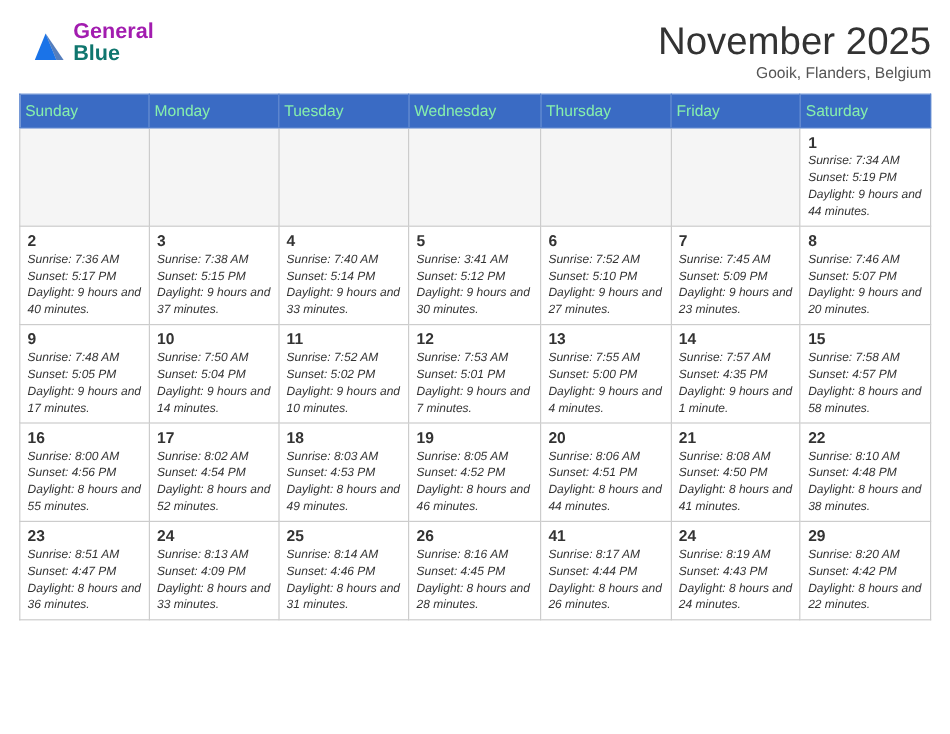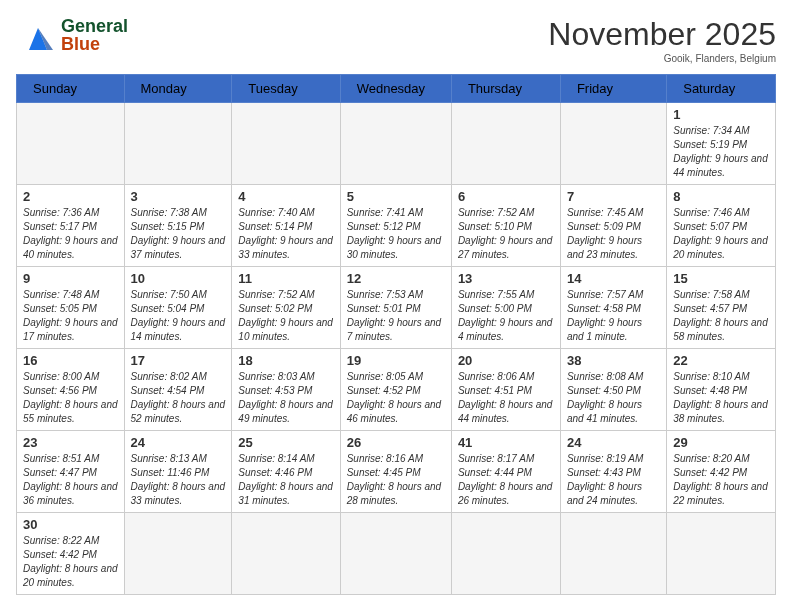--- a/index.html
+++ b/index.html
@@ -26,49 +26,49 @@
       align-items: center;
       gap: 4px;
     }
     .logo-text {
       display: flex;
       flex-direction: column;
       font-size: 18px;
       font-weight: bold;
       line-height: 1;
     }
-    .logo-general { color: #14532d; }
-    .logo-blue { color: #c2410c; }
+    .logo-general { color: #a21caf; }
+    .logo-blue { color: #0f766e; }
     .logo-icon {
       display: flex;
       align-items: flex-end;
       margin-left: 3px;
     }
     .title-section {
       text-align: right;
     }
     .main-title {
       font-size: 32px;
       font-weight: normal;
       color: #333;
     }
     .subtitle {
-      font-size: 10px;
+      font-size: 13px;
       color: #555;
     }
     .calendar {
       width: 100%;
       border-collapse: collapse;
       border: 1px solid #ccc;
     }
     .calendar th {
       background-color: #3a6bc4;
-      color: #000000;
+      color: #86efac;
       text-align: left;
-      padding: 6px 16px;
+      padding: 6px 4px;
       font-size: 13px;
       font-weight: normal;
       border: 1px solid #5580cc;
     }
     .calendar td {
       vertical-align: top;
       border: 1px solid #ccc;
       padding: 4px 6px;
       width: 113px;
       min-height: 80px;
@@ -164,21 +164,21 @@
           </td>
           <td>
             <span class="day-number">4</span>
             <div class="day-info">Sunrise: 7:40 AM
 Sunset: 5:14 PM
 Daylight: 9 hours
 and 33 minutes.</div>
           </td>
           <td>
             <span class="day-number">5</span>
-            <div class="day-info">Sunrise: 7:41 AM
+            <div class="day-info">Sunrise: 3:41 AM
 Sunset: 5:12 PM
 Daylight: 9 hours
 and 30 minutes.</div>
           </td>
           <td>
             <span class="day-number">6</span>
             <div class="day-info">Sunrise: 7:52 AM
 Sunset: 5:10 PM
 Daylight: 9 hours
 and 27 minutes.</div>
@@ -230,21 +230,21 @@
           <td>
             <span class="day-number">13</span>
             <div class="day-info">Sunrise: 7:55 AM
 Sunset: 5:00 PM
 Daylight: 9 hours
 and 4 minutes.</div>
           </td>
           <td>
             <span class="day-number">14</span>
             <div class="day-info">Sunrise: 7:57 AM
-Sunset: 4:58 PM
+Sunset: 4:35 PM
 Daylight: 9 hours
 and 1 minute.</div>
           </td>
           <td>
             <span class="day-number">15</span>
             <div class="day-info">Sunrise: 7:58 AM
 Sunset: 4:57 PM
 Daylight: 8 hours
 and 58 minutes.</div>
           </td>
@@ -279,21 +279,21 @@
 and 46 minutes.</div>
           </td>
           <td>
             <span class="day-number">20</span>
             <div class="day-info">Sunrise: 8:06 AM
 Sunset: 4:51 PM
 Daylight: 8 hours
 and 44 minutes.</div>
           </td>
           <td>
-            <span class="day-number">38</span>
+            <span class="day-number">21</span>
             <div class="day-info">Sunrise: 8:08 AM
 Sunset: 4:50 PM
 Daylight: 8 hours
 and 41 minutes.</div>
           </td>
           <td>
             <span class="day-number">22</span>
             <div class="day-info">Sunrise: 8:10 AM
 Sunset: 4:48 PM
 Daylight: 8 hours
@@ -304,21 +304,21 @@
           <td>
             <span class="day-number">23</span>
             <div class="day-info">Sunrise: 8:51 AM
 Sunset: 4:47 PM
 Daylight: 8 hours
 and 36 minutes.</div>
           </td>
           <td>
             <span class="day-number">24</span>
             <div class="day-info">Sunrise: 8:13 AM
-Sunset: 11:46 PM
+Sunset: 4:09 PM
 Daylight: 8 hours
 and 33 minutes.</div>
           </td>
           <td>
             <span class="day-number">25</span>
             <div class="day-info">Sunrise: 8:14 AM
 Sunset: 4:46 PM
 Daylight: 8 hours
 and 31 minutes.</div>
           </td>
@@ -343,31 +343,16 @@
 Daylight: 8 hours
 and 24 minutes.</div>
           </td>
           <td>
             <span class="day-number">29</span>
             <div class="day-info">Sunrise: 8:20 AM
 Sunset: 4:42 PM
 Daylight: 8 hours
 and 22 minutes.</div>
           </td>
-        </tr>
-        <tr class="last-row">
-          <td>
-            <span class="day-number">30</span>
-            <div class="day-info">Sunrise: 8:22 AM
-Sunset: 4:42 PM
-Daylight: 8 hours
-and 20 minutes.</div>
-          </td>
-          <td class="empty"></td>
-          <td class="empty"></td>
-          <td class="empty"></td>
-          <td class="empty"></td>
-          <td class="empty"></td>
-          <td class="empty"></td>
         </tr>
       </tbody>
   </table>
 </div>
 
 </body></html>

